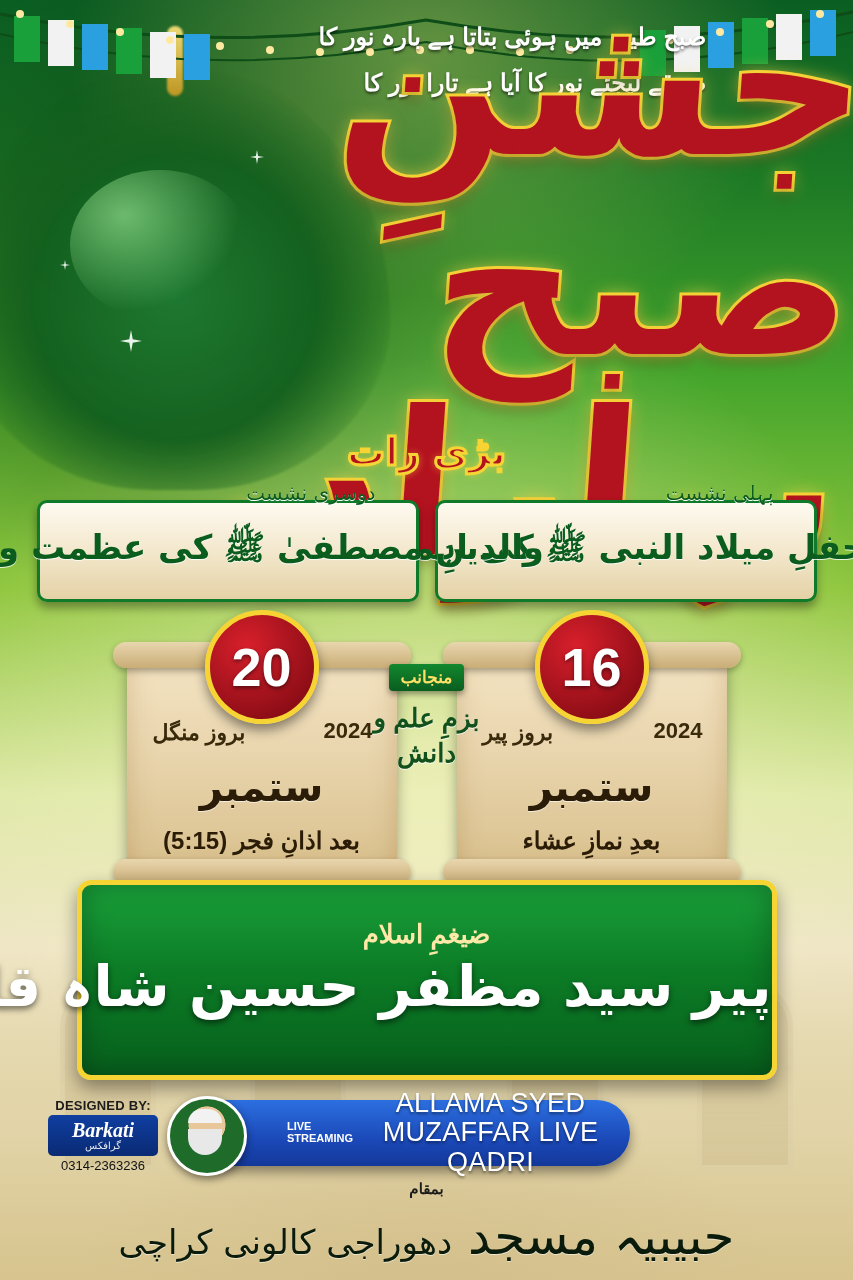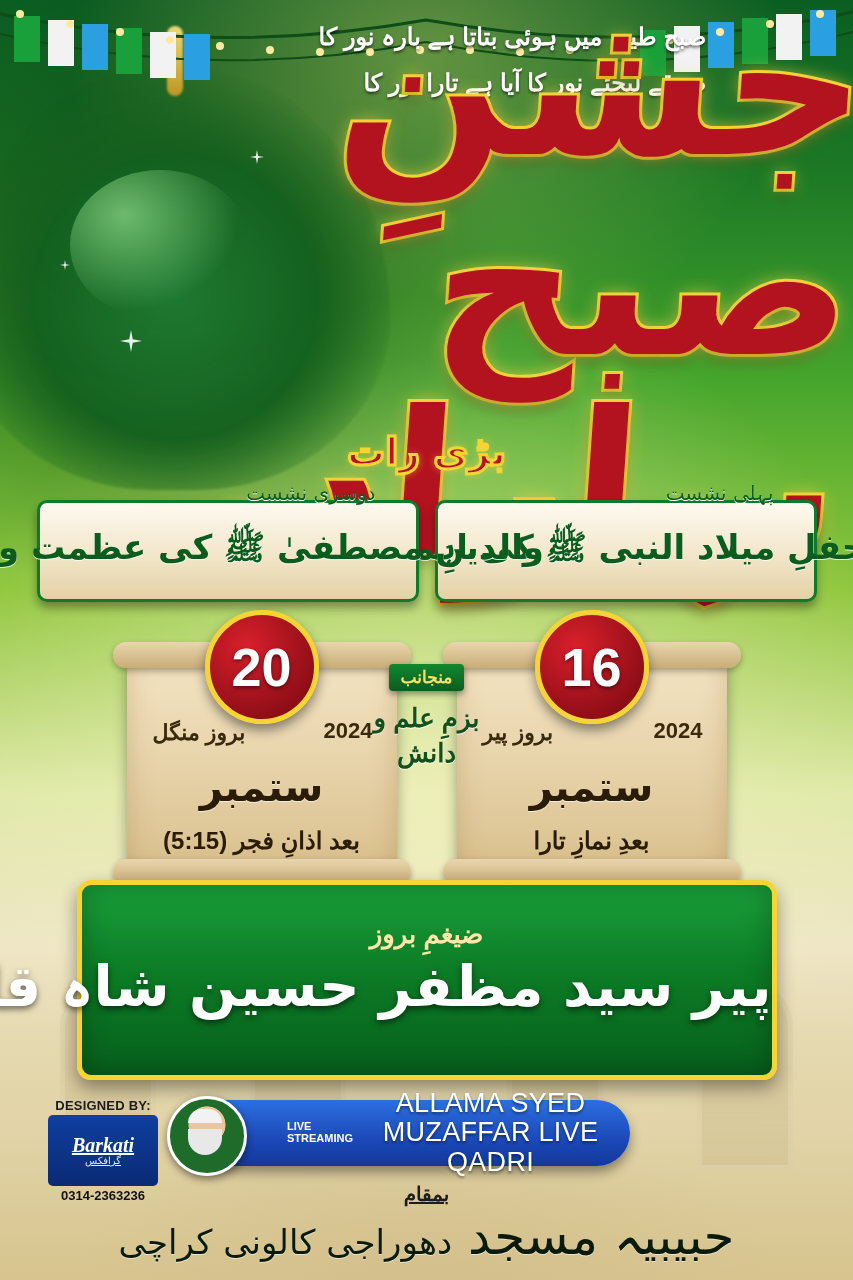--- a/index.html
+++ b/index.html
@@ -217,25 +217,25 @@
     white-space:nowrap;
   }
 
   
   .designer{
     position:absolute;left:48px;top:1098px;width:110px;text-align:center;
   }
   .designer .dtitle{font-size:13px;font-weight:bold;color:#1c1c1c;letter-spacing:.2px;}
   .designer .dbox{
     margin-top:2px;background:linear-gradient(180deg,#0f3fa0,#0a2a74);
-    border-radius:5px;padding:20px 2px;color:#fff;text-decoration:underline;
+    border-radius:5px;padding:5px 2px;color:#fff;
   }
   .designer .dname{font-family:"Liberation Serif", serif;font-size:20px;font-style:italic;font-weight:bold;line-height:1;}
   .designer .dsub{font-size:10px;opacity:.9;}
-  .designer .dphone{margin-top:2px;font-size:13px;font-weight:bold;color:#111;}
+  .designer .dphone{margin-top:2px;font-size:13px;font-weight:normal;color:#111;}
 
   
   .livebar{
     position:absolute;left:175px;top:1100px;width:455px;height:66px;
     border-radius:33px;
     background:linear-gradient(180deg,#2c6fe0 0%,#1b49b8 60%,#13389a 100%);
     box-shadow:0 6px 12px rgba(0,0,0,.4);
     display:flex;align-items:center;
   }
   .livebar .avatar{
@@ -262,21 +262,21 @@
     flex:1;text-align:center;color:#fff;font-weight:normal;
     font-size:27px;line-height:1.08;letter-spacing:.3px;
     text-shadow:0 2px 3px rgba(0,0,0,.45);padding-right:6px;
   }
 
   
   .masjid{
     position:absolute;left:0;right:0;bottom:14px;text-align:center;direction:rtl;
   }
   .masjid .crest{
-    font-size:20px;font-weight:bold;color:#1d1d1d;margin-bottom:2px;text-decoration:underline;
+    font-size:15px;font-weight:bold;color:#1d1d1d;margin-bottom:10px;
   }
   .masjid .mline{
     font-family:"DejaVu Sans", sans-serif;
     font-size:50px;font-weight:normal;color:#0b1b0b;
     text-shadow:0 1px 0 rgba(255,255,255,.5);
     white-space:nowrap;
   }
   .masjid .mline .small{font-size:34px;}
 </style>
 </head>
@@ -358,41 +358,41 @@
 
   <div class="scrolls">
 
     <div class="scroll">
       <div class="date-badge">16</div>
       <div class="scroll-year">2024</div>
       <div class="scroll-day">بروز پیر</div>
       <div class="scroll-body">
         <div class="scroll-month">ستمبر</div>
       </div>
-      <div class="scroll-time">بعدِ نمازِ تارا</div>
+      <div class="scroll-time">بعدِ نمازِ عشاء</div>
     </div>
 
     <div class="scroll">
       <div class="date-badge">20</div>
       <div class="scroll-year">2024</div>
       <div class="scroll-day">بروز منگل</div>
       <div class="scroll-body">
         <div class="scroll-month">ستمبر</div>
       </div>
       <div class="scroll-time">بعد اذانِ فجر (5:15)</div>
     </div>
 
     <div class="mid-flag">
       <div class="ribbon">منجانب</div>
       <div class="mid-txt">بزمِ علم و دانش</div>
     </div>
   </div>
 
   <div class="speaker">
-    <div class="zeegham">ضیغمِ بروز</div>
+    <div class="zeegham">ضیغمِ اسلام</div>
     <div class="name">پیر سید مظفر حسین شاہ قادری</div>
   </div>
 
   <div class="designer">
     <div class="dtitle">DESIGNED BY:</div>
     <div class="dbox">
       <div class="dname">Barkati</div>
       <div class="dsub">گرافکس</div>
     </div>
     <div class="dphone">0314-2363236</div>

